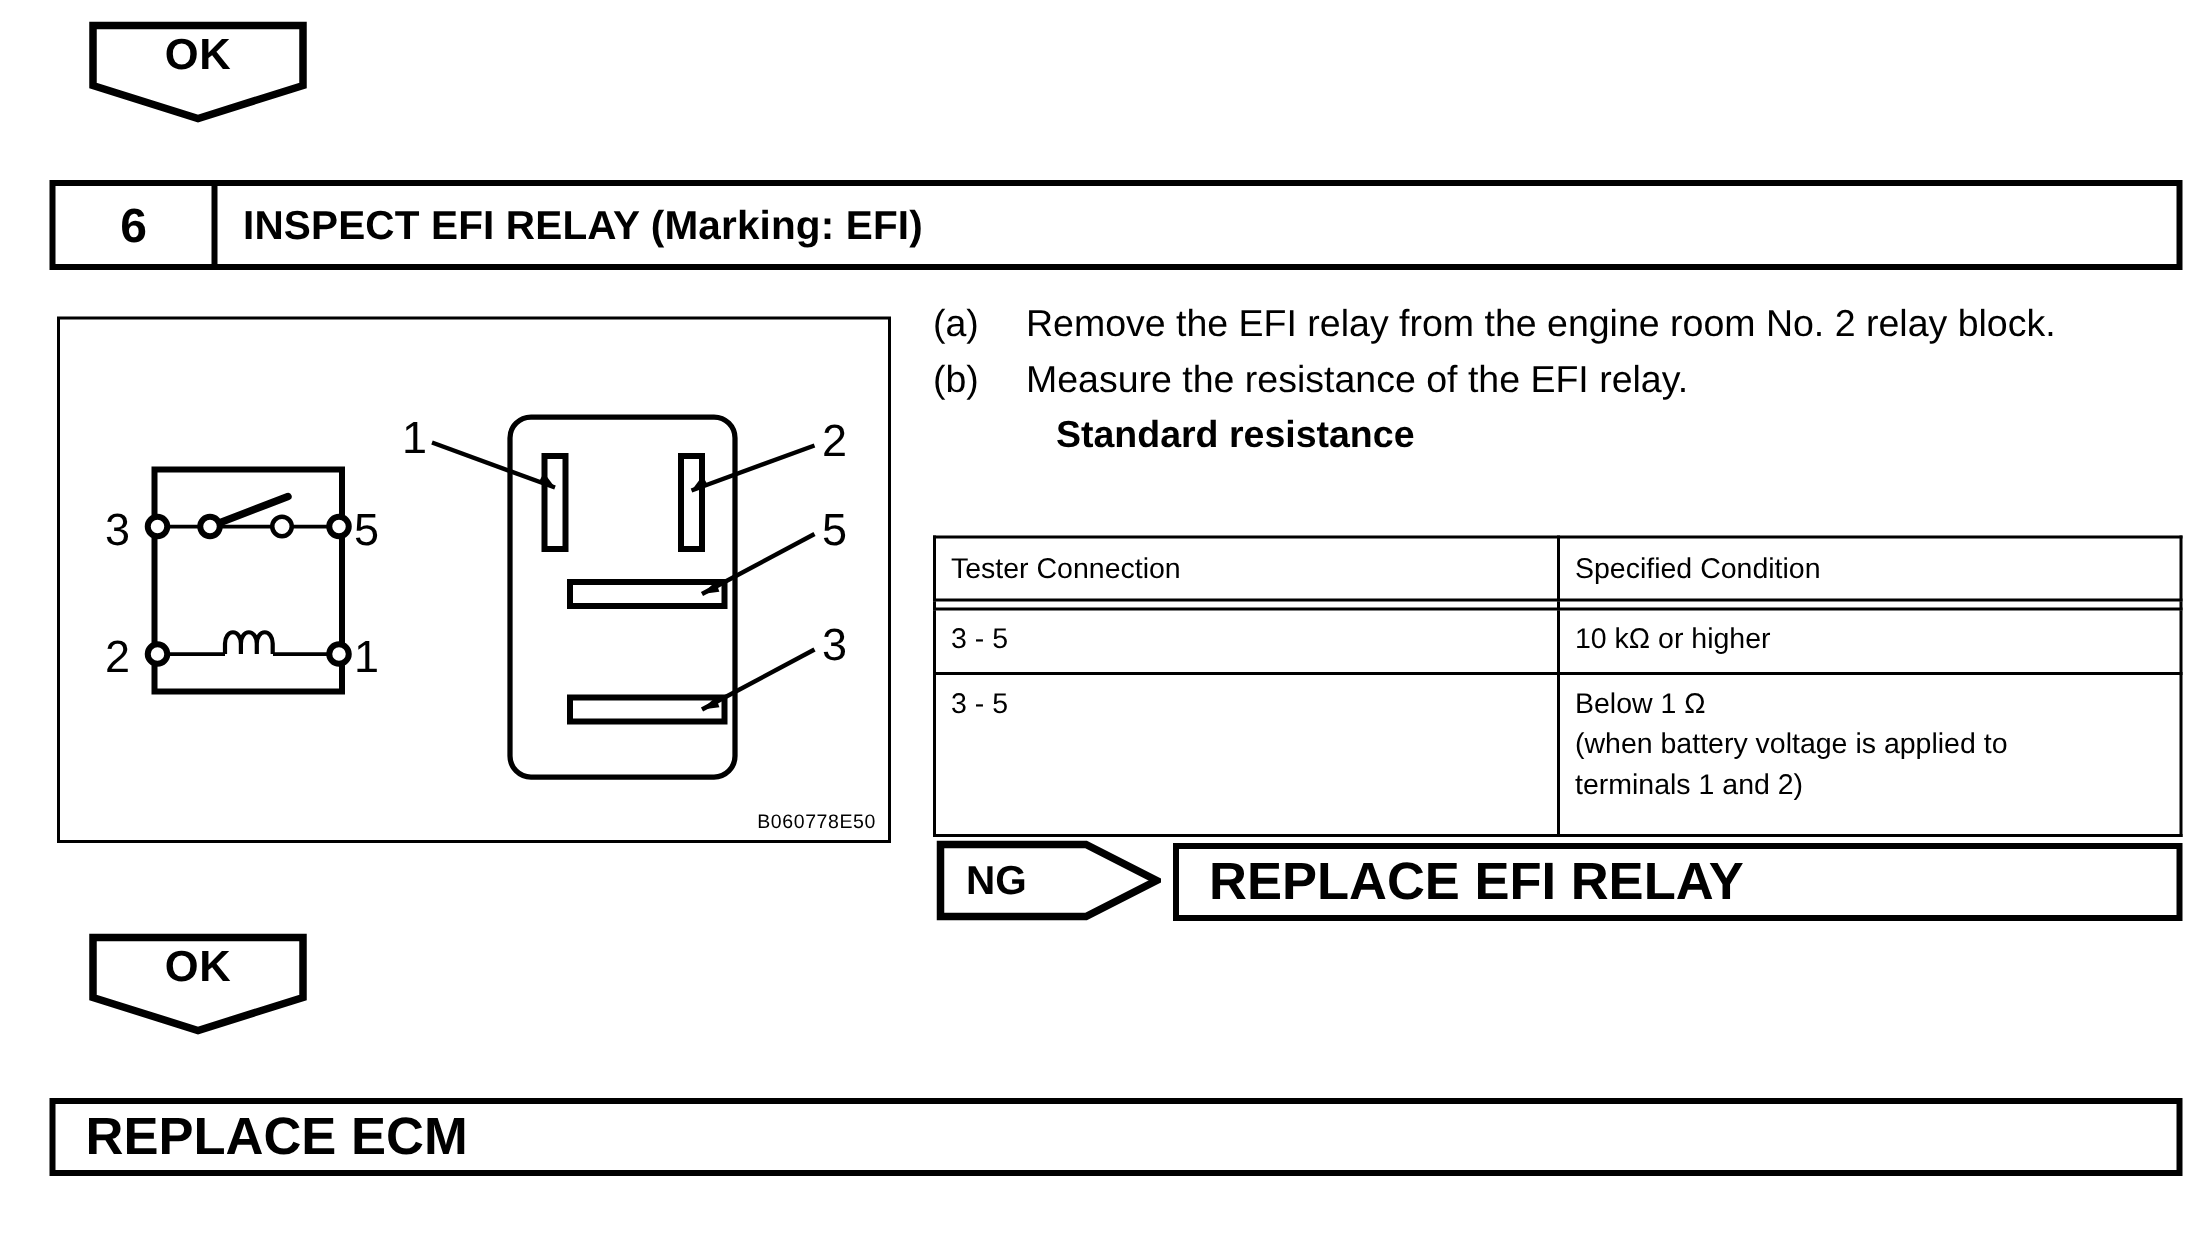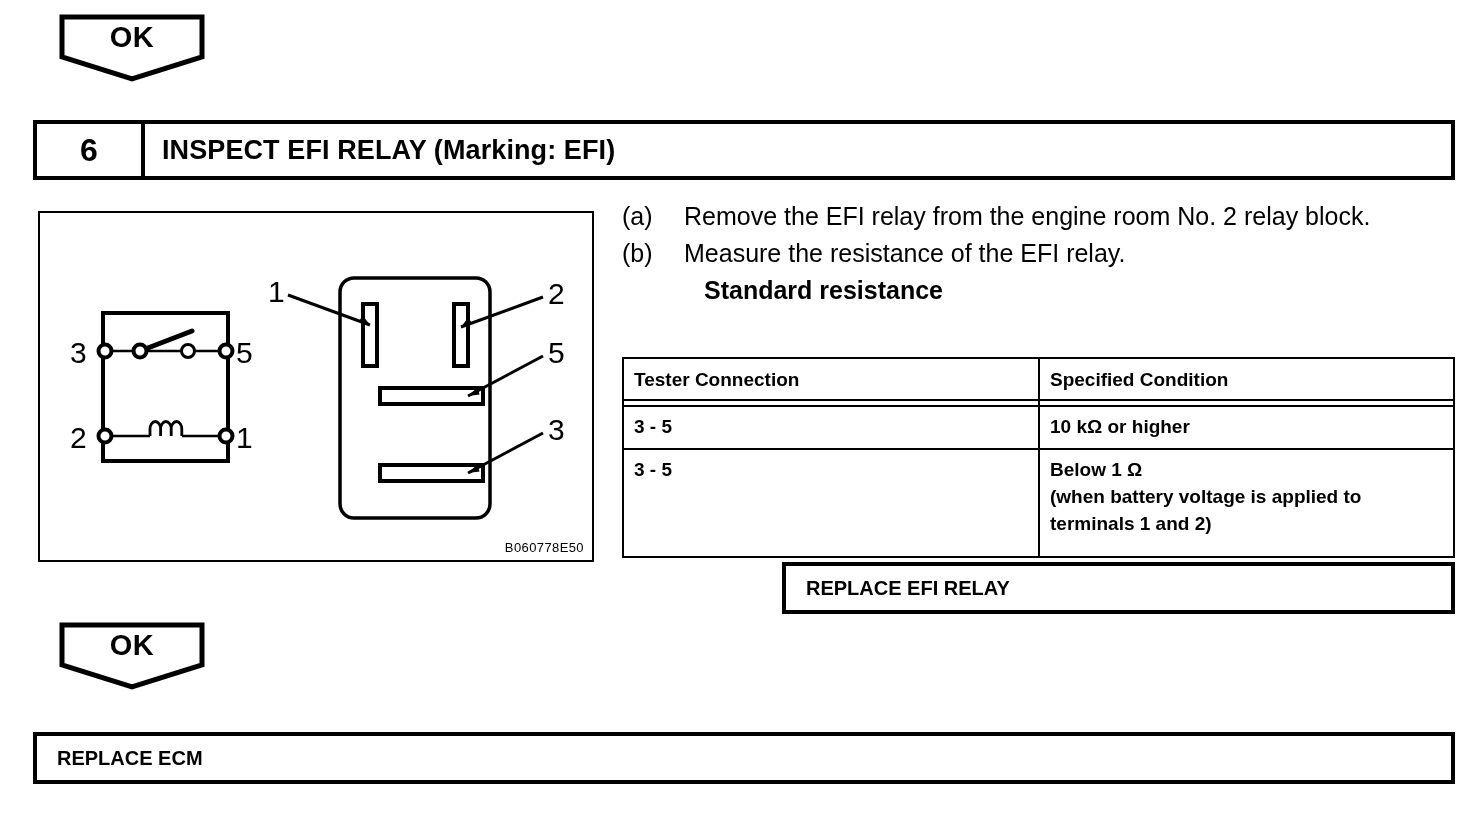--- a/index.html
+++ b/index.html
@@ -88,21 +88,21 @@
 
   
   .result-box {
     position: absolute;
     box-sizing: border-box;
     border: 4px solid #000;
     background: #fff;
     display: flex;
     align-items: center;
     padding-left: 20px;
-    font-size: 20px;
+    font-size: 35px;
     font-weight: bold;
   }
 
   
   .illus-frame {
     position: absolute;
     box-sizing: border-box;
     border: 2px solid #000;
     background: #fff;
   }
@@ -138,21 +138,21 @@
 
   
   .spec-table {
     position: absolute;
     border-collapse: collapse;
     background: #fff;
   }
   .spec-table td, .spec-table th {
     border: 2px solid #000;
     font-size: 19px;
-    font-weight: bold;
+    font-weight: normal;
     text-align: left;
     vertical-align: top;
     padding: 6px 10px 8px 10px;
     line-height: 27px;
   }
   .spec-table thead th {
     border-bottom: 2px solid #000;
     padding-top: 7px;
     padding-bottom: 6px;
   }
@@ -277,20 +277,26 @@
         <td>3 - 5</td>
         <td>
           <div>Below 1 Ω</div>
           <div>(when battery voltage is applied to</div>
           <div>terminals 1 and 2)</div>
         </td>
       </tr>
     </tbody>
   </table>
 
+  <div class="ng-arrow" style="left:624px; top:560px;">
+    <svg width="150" height="54" viewBox="0 0 150 54">
+      <path d="M3,3 L100,3 L147,27 L100,51 L3,51 Z" fill="#ffffff" stroke="#000000" stroke-width="5" stroke-linejoin="miter"></path>
+    </svg>
+    <div class="ng-label">NG</div>
+  </div>
 
   <div class="result-box" style="left:782px; top:562px; width:673px; height:52px;">
     <span>REPLACE EFI RELAY</span>
   </div>
 
   <div class="ok-arrow" style="left:35px; top:622px;">
     <svg width="146" height="68" viewBox="0 0 146 68">
       <path d="M3,3 L143,3 L143,43 L73,65 L3,43 Z" fill="#ffffff" stroke="#000000" stroke-width="5" stroke-linejoin="miter"></path>
     </svg>
     <div class="ok-label">OK</div>

